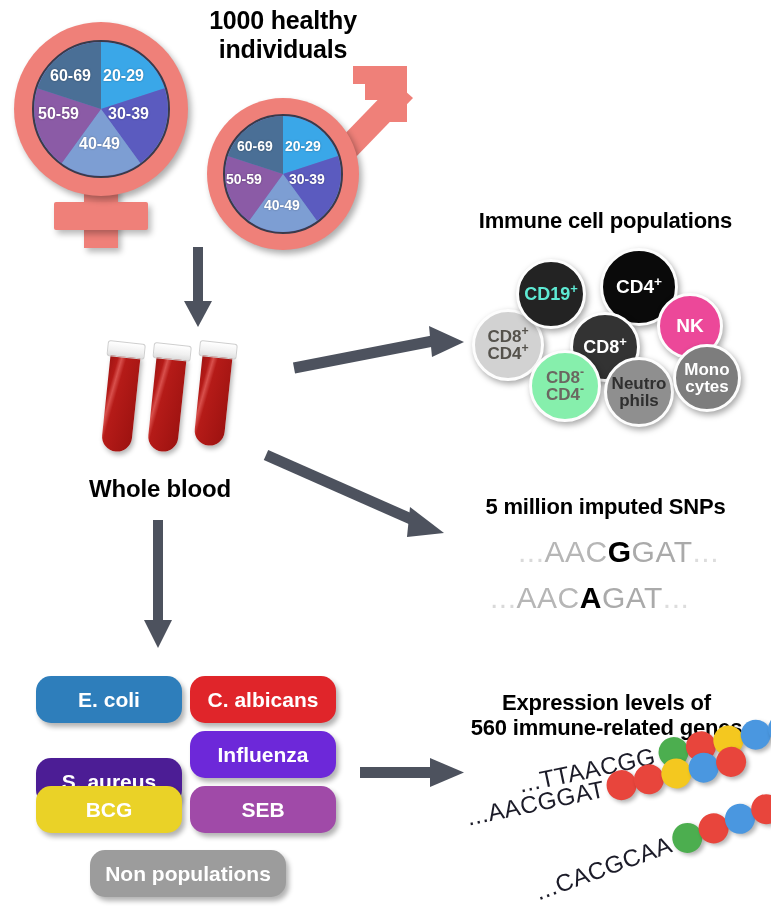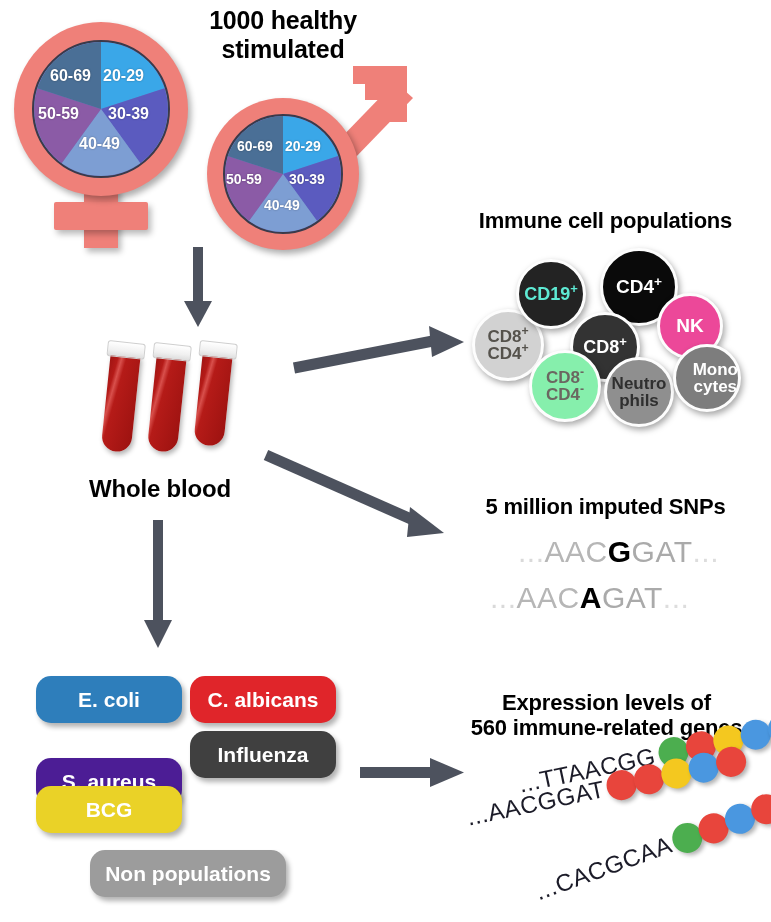--- a/index.html
+++ b/index.html
@@ -60,21 +60,21 @@
   .bead{width:30px;height:30px;border-radius:50%;margin-left:-2px;
         box-shadow:2px 3px 4px rgba(0,0,0,.3);flex:0 0 auto;}
 </style>
 </head>
 <body>
 
 <div class="stage">
 
   <div class="abs ttl" style="left:178px;top:6px;width:210px;font-size:25px;">
     <div>1000 healthy</div>
-    <div>stimulated</div>
+    <div>individuals</div>
   </div>
 
   <div class="gsym" style="left:8px;top:16px;width:190px;height:230px;">
     <div class="fstem" style="left:76px;top:150px;width:34px;height:82px;"></div>
     <div class="fcross" style="left:46px;top:186px;width:94px;height:28px;border-radius:2px;"></div>
     <div class="ring" style="left:6px;top:6px;width:174px;height:174px;"></div>
     <div class="pieholder" style="left:24px;top:24px;width:138px;height:138px;">
       <svg viewBox="0 0 100 100" width="100%" height="100%">
         <g>
           <path d="M50 50 L50 0 A50 50 0 0 1 97.55 34.55 Z" fill="#3aa7e8"></path>
@@ -182,21 +182,21 @@
     </div>
 
     <div class="bub" style="left:529px;top:350px;width:72px;height:72px;background:#86efac;color:#6b6761;font-size:17px;">
       <div>CD8<sup>-</sup><br>CD4<sup>-</sup></div>
     </div>
 
     <div class="bub" style="left:604px;top:357px;width:70px;height:70px;background:#8f8f8f;color:#2f2f2f;font-size:17px;">
       <div>Neutro<br>phils</div>
     </div>
 
-    <div class="bub" style="left:673px;top:344px;width:68px;height:68px;background:#7d7d7d;color:#ffffff;font-size:17px;justify-content:flex-end;">
+    <div class="bub" style="left:673px;top:344px;width:68px;height:68px;background:#7d7d7d;color:#ffffff;font-size:17px;">
       <div>Mono<br>cytes</div>
     </div>
   </div>
 
   <div class="abs ttl" style="left:450px;top:494px;width:311px;font-size:22px;">5 million imputed SNPs</div>
 
   <div class="abs" style="left:490px;top:535px;width:250px;height:90px;">
     <div class="snpline" style="left:0;top:0;margin-left:28px;">
       <span style="color:#d9d9d9;">...</span><span style="color:#b6b6b6;">AAC</span><span style="color:#000000;font-weight:bold;">G</span><span style="color:#aaaaaa;">GAT</span><span style="color:#dddddd;">...</span>
     </div>
@@ -208,25 +208,28 @@
   <div class="abs" style="left:0;top:0;width:400px;height:647px;">
     <div class="stim" style="left:36px;top:676px;width:146px;height:47px;background:#2e7ebb;">
       <span>E. coli</span>
     </div>
     <div class="stim" style="left:190px;top:676px;width:146px;height:47px;background:#e0252a;">
       <span>C. albicans</span>
     </div>
     <div class="stim" style="left:36px;top:731px;width:146px;height:47px;background:#4c1d95;margin-top:27px;">
       <span>S. aureus</span>
     </div>
-    <div class="stim" style="left:190px;top:731px;width:146px;height:47px;background:#404040;">
+    <div class="stim" style="left:190px;top:731px;width:146px;height:47px;background:#6d28d9;">
       <span>Influenza</span>
     </div>
     <div class="stim" style="left:36px;top:786px;width:146px;height:47px;background:#ead227;">
       <span>BCG</span>
+    </div>
+    <div class="stim" style="left:190px;top:786px;width:146px;height:47px;background:#a04aa8;">
+      <span>SEB</span>
     </div>
     <div class="stim" style="left:90px;top:850px;width:196px;height:47px;background:#9c9c9c;">
       <span>Non populations</span>
     </div>
   </div>
 
   <svg class="arrow" style="left:360px;top:752px;" width="110" height="44" viewBox="0 0 110 44">
     <rect x="0" y="15" width="76" height="11" fill="#4d525e"></rect>
     <path d="M70 6 L104 20.5 L70 35 Z" fill="#4d525e"></path>
   </svg>

